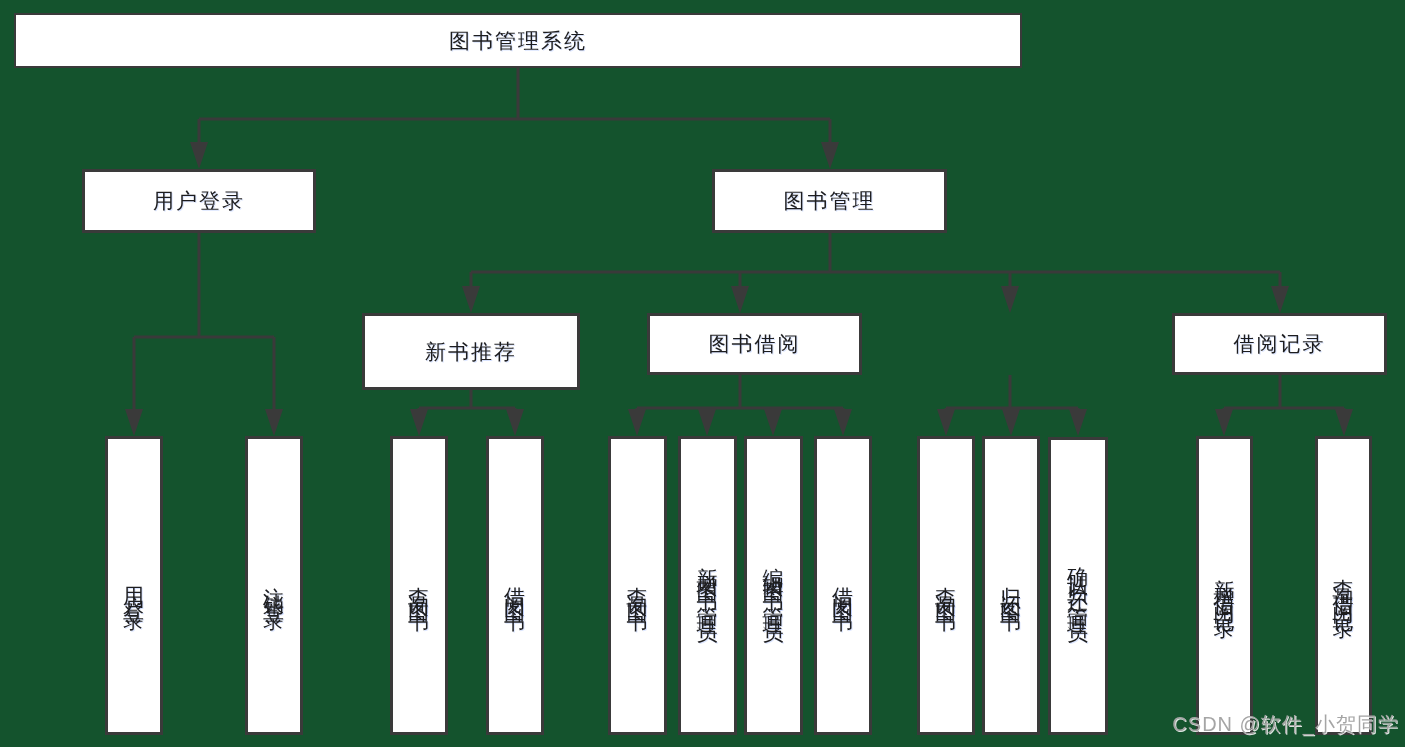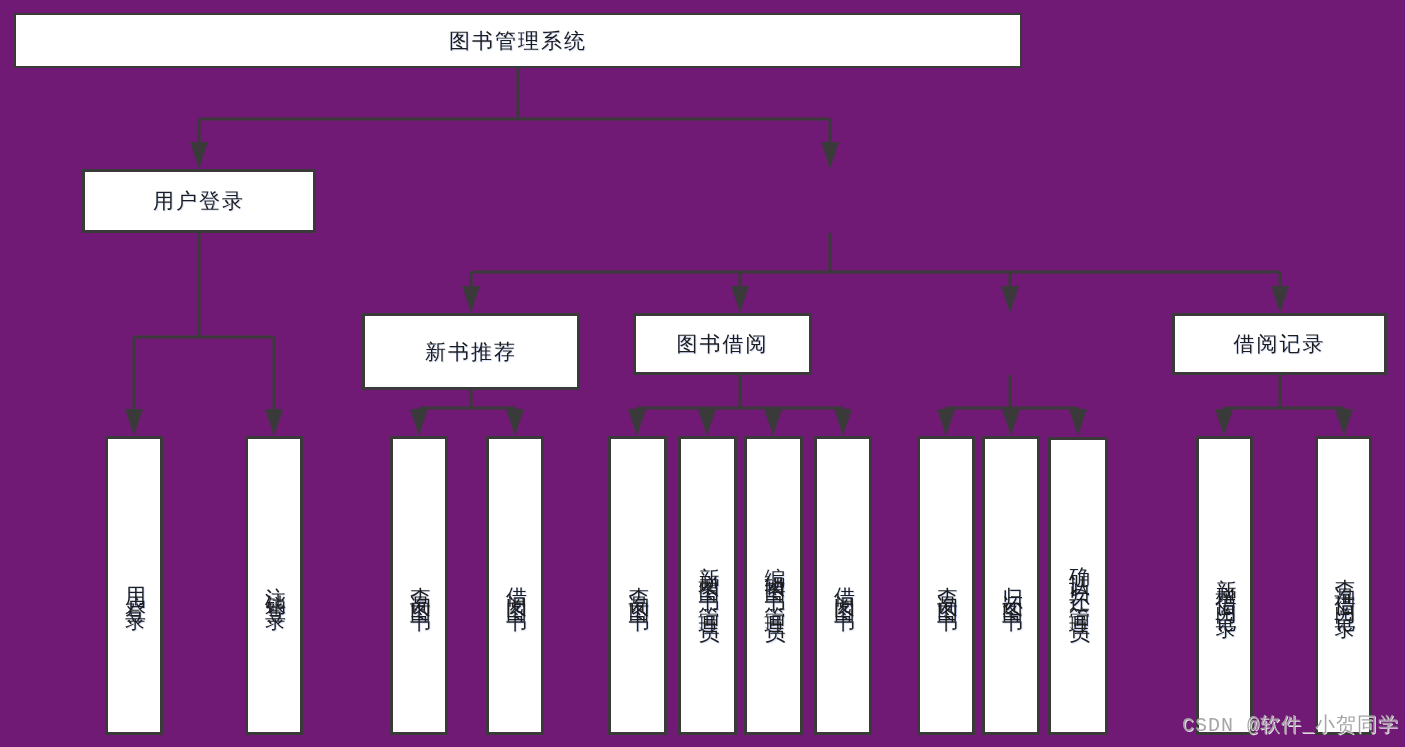--- a/index.html
+++ b/index.html
@@ -1,18 +1,18 @@
 <!DOCTYPE html>
 <html><head>
 <meta charset="utf-8">
 <style>
   html,body{margin:0;padding:0;background:#ffffff;}
   .canvas{
-    position:relative;width:1405px;height:747px;background:#701a75;
-    font-family:Liberation Mono, monospace;color:#1d1d1f;overflow:hidden;
+    position:relative;width:1405px;height:747px;background:#14532d;
+    font-family:Liberation Sans, sans-serif;color:#1d1d1f;overflow:hidden;
   }
   .edges{position:absolute;left:0;top:0;width:1405px;height:747px;}
   .box{
     position:absolute;box-sizing:border-box;border:3px solid #3a3a3a;background:#ffffff;
     display:flex;align-items:center;justify-content:center;
     font-size:21px;letter-spacing:2px;white-space:nowrap;
     text-shadow:1px 1px 0 rgba(110,150,255,0.25);
   }
   .root{border-width:2px;}
   .leaf{
@@ -77,23 +77,24 @@
     <g>
       <path d="M1280 375 V408 M1224 408 H1344 M1224 408 V417 M1344 408 V417"></path>
       <polygon fill="#3a3a3a" stroke="none" points="1215,409 1233,409 1224,436"></polygon>
       <polygon fill="#3a3a3a" stroke="none" points="1335,409 1353,409 1344,436"></polygon>
     </g>
   </svg>
 
   <div class="box root" style="left:14px;top:13px;width:1008px;height:55px">图书管理系统</div>
 
   <div class="box" style="left:82px;top:169px;width:234px;height:64px">用户登录</div>
+  <div class="box" style="left:712px;top:169px;width:235px;height:64px">图书管理</div>
 
   <div class="box" style="left:362px;top:313px;width:218px;height:77px">新书推荐</div>
-  <div class="box" style="left:633px;top:313px;width:179px;height:62px">图书借阅</div>
+  <div class="box" style="left:647px;top:313px;width:215px;height:62px">图书借阅</div>
   <div class="box" style="left:1172px;top:313px;width:215px;height:62px">借阅记录</div>
 
   <div class="box leaf" style="left:105px;top:436px;width:58px;height:299px">用户登录</div>
   <div class="box leaf" style="left:245px;top:436px;width:58px;height:299px">注销登录</div>
 
   <div class="box leaf" style="left:390px;top:436px;width:58px;height:299px">查询图书</div>
   <div class="box leaf" style="left:486px;top:436px;width:58px;height:299px">借阅图书</div>
 
   <div class="box leaf" style="left:608px;top:436px;width:59px;height:299px">查询图书</div>
   <div class="box leaf" style="left:678px;top:436px;width:59px;height:299px">新增图书（管理员）</div>

